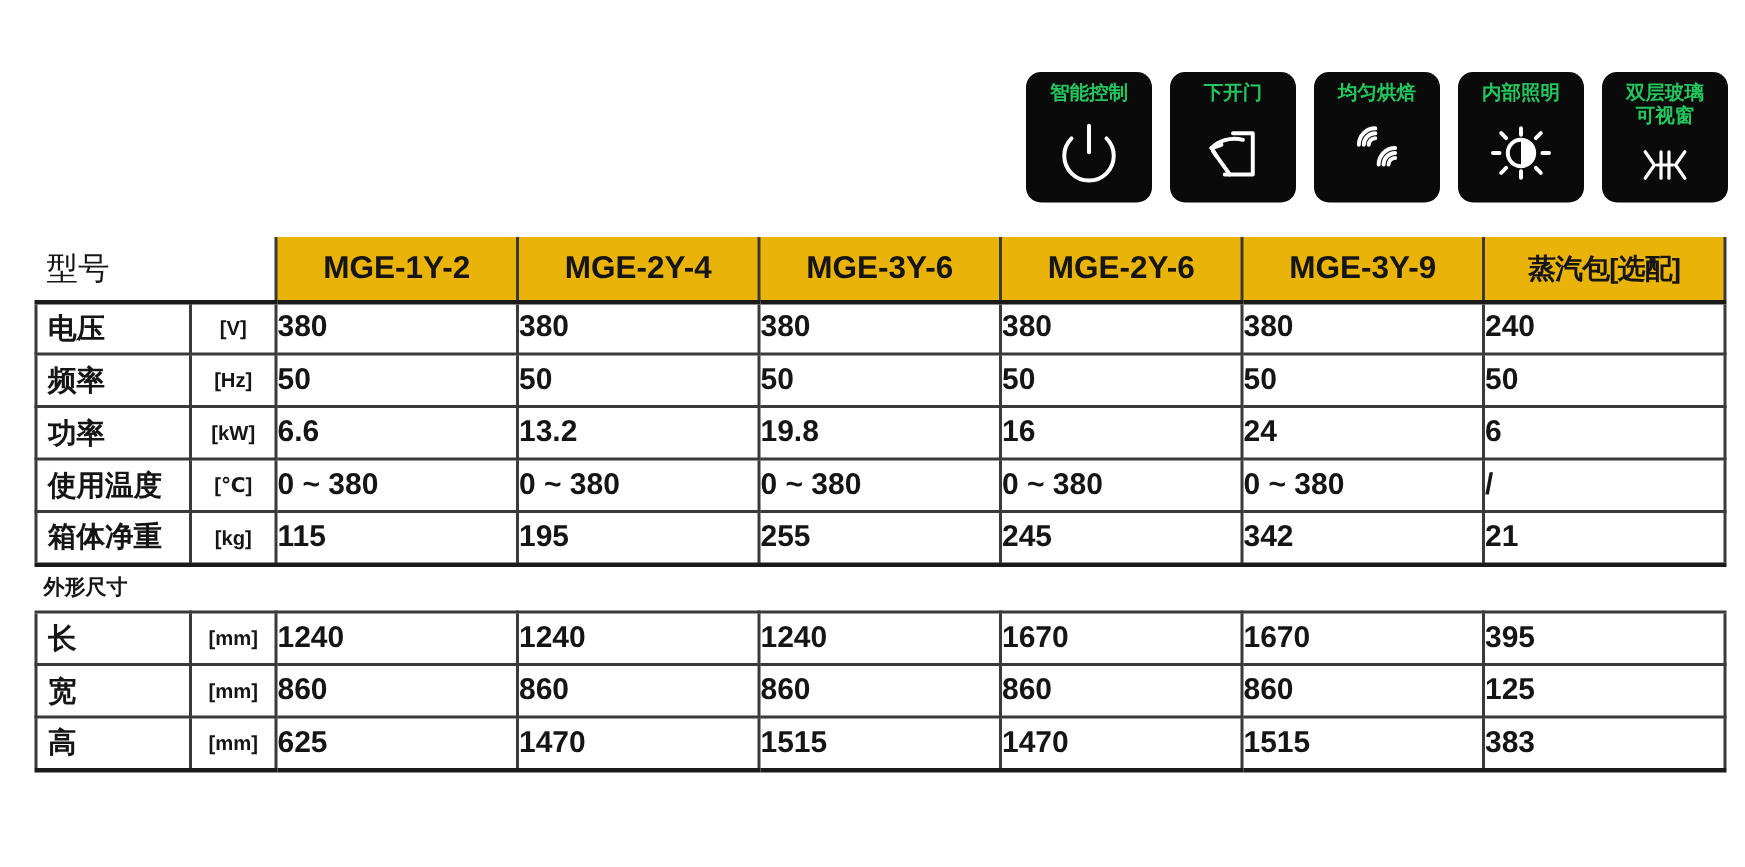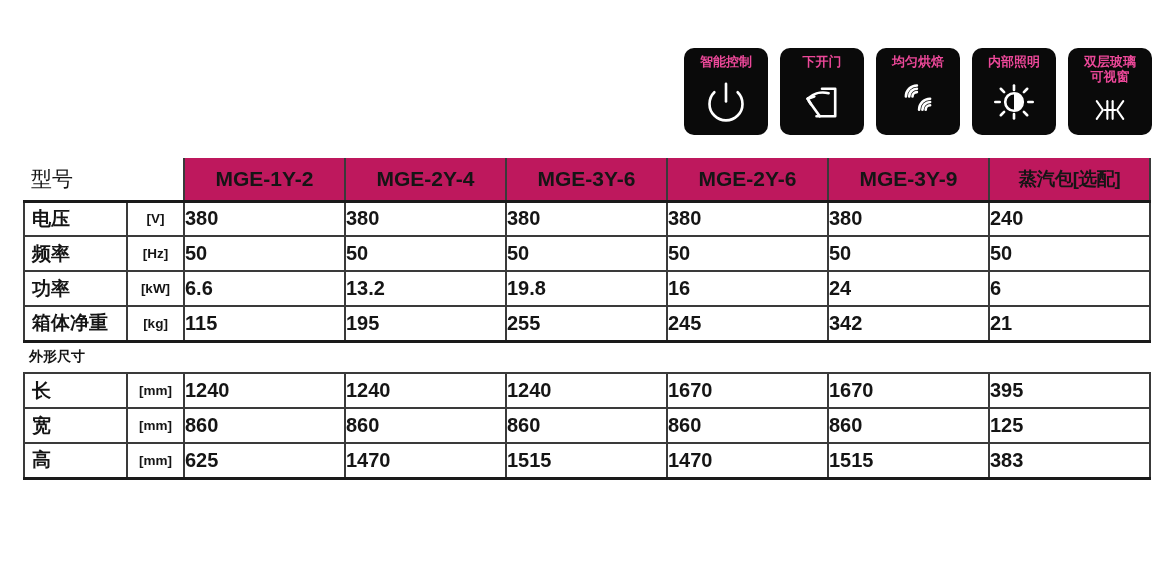--- a/index.html
+++ b/index.html
@@ -6,21 +6,21 @@
   html,body { width:1163px; height:578px; }
   body {
     position:relative; background:#ffffff; overflow:hidden;
     font-family:"Liberation Sans","DejaVu Sans",sans-serif; color:#151515;
   }
 
   
   .badges { position:absolute; left:684px; top:48px; display:flex; gap:12px; }
   .badge {
     width:84px; height:87px; background:#0a0a0a; border-radius:10px;
-    color:#ec4899; display:flex; flex-direction:column; align-items:center;
+    color:#22c55e; display:flex; flex-direction:column; align-items:center;
     padding-top:7px;
   }
   .badge-label {
     font-size:13px; font-weight:700; line-height:1.12; text-align:center;
     max-width:58px; word-break:break-all;
   }
   .badge-icon { flex:1; display:flex; align-items:center; justify-content:center; }
   .badge-icon svg { display:block; }
   .badge-icon path, .badge-icon circle, .badge-icon line {
     stroke:#ffffff; stroke-width:2.4; fill:none; stroke-linecap:round; stroke-linejoin:round;
@@ -28,21 +28,21 @@
   .badge-icon .fill { fill:#ffffff; stroke:none; }
 
   
   table.spec {
     position:absolute; left:23px; top:158px; width:1126px;
     border-collapse:collapse; table-layout:fixed;
   }
   thead th { height:43px; vertical-align:middle; }
   th.hlabel { text-align:left; padding-left:7px; font-size:21px; font-weight:400; }
   th.hmodel {
-    background:#be185d; font-size:21px; font-weight:700;
+    background:#eab308; font-size:21px; font-weight:700;
     border-left:2px solid #3a3a3a; text-align:center;
   }
   th.hmodel.last { border-right:2px solid #3a3a3a; font-size:18.5px; letter-spacing:-0.5px; }
   thead th { border-bottom:3px solid #1a1a1a; }
 
   tbody th, tbody td { height:35px; vertical-align:middle; border:2px solid #3a3a3a; }
   tbody th.rlabel { text-align:left; padding-left:7px; font-size:19px; font-weight:700;border-radius:17px; }
   td.unit { text-align:center; font-size:13.5px; font-weight:700; }
   td.val  { text-align:left; font-size:20px; font-weight:700; }
 
@@ -178,20 +178,30 @@
         <th class="rlabel">功率</th>
         <td class="unit">[kW]</td>
         <td class="val">6.6</td>
         <td class="val">13.2</td>
         <td class="val">19.8</td>
         <td class="val">16</td>
         <td class="val">24</td>
         <td class="val">6</td>
       </tr>
       <tr class="">
+        <th class="rlabel">使用温度</th>
+        <td class="unit">[℃]</td>
+        <td class="val">0 ~ 380</td>
+        <td class="val">0 ~ 380</td>
+        <td class="val">0 ~ 380</td>
+        <td class="val">0 ~ 380</td>
+        <td class="val">0 ~ 380</td>
+        <td class="val">/</td>
+      </tr>
+      <tr class="">
         <th class="rlabel">箱体净重</th>
         <td class="unit">[kg]</td>
         <td class="val">115</td>
         <td class="val">195</td>
         <td class="val">255</td>
         <td class="val">245</td>
         <td class="val">342</td>
         <td class="val">21</td>
       </tr>
       <tr class="section">

